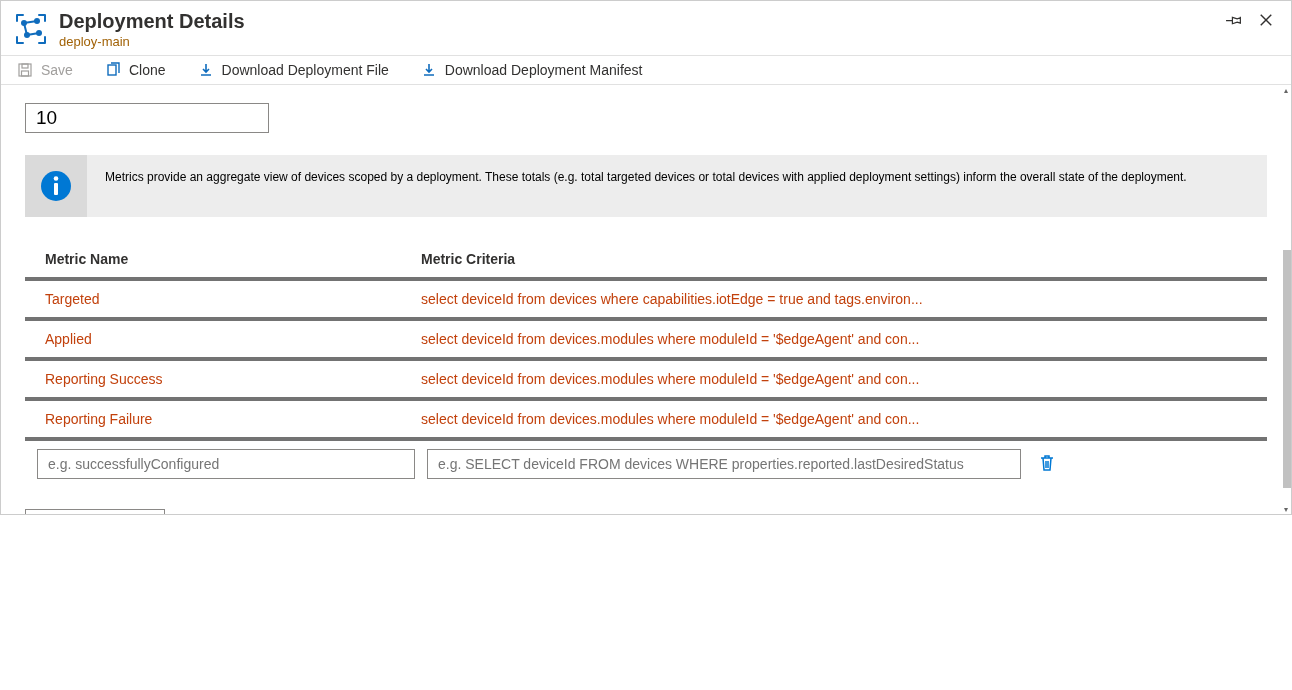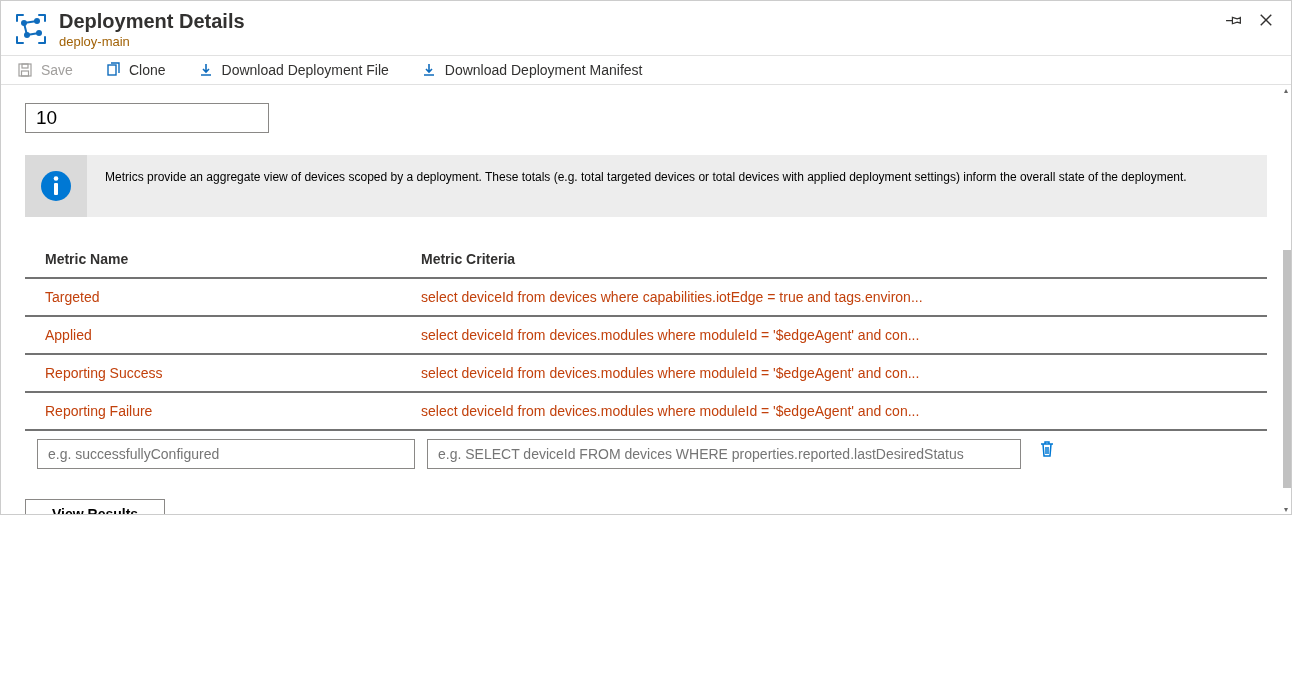--- a/index.html
+++ b/index.html
@@ -32,28 +32,28 @@
   .tab { font-size: 16px; padding: 6px 0 8px 0; cursor: pointer; color: #323130; position: relative; }
   .tab.active { font-weight: 600; }
   .tab.active::after { content: ""; position: absolute; left: 0; right: 0; bottom: -2px; height: 3px; background: #0078d4; }
   
   .info-bar { display: flex; align-items: flex-start; background: #ededed; margin-top: 22px; padding: 0; }
   .info-icon-box { width: 62px; background: #dadada; display: flex; align-items: center; justify-content: center; align-self: stretch; padding: 14px 0; }
   .info-icon-box svg { width: 34px; height: 34px; }
   .info-text { padding: 14px 18px; font-size: 12px; line-height: 1.35; color: #000000; }
   
   .metrics-table { margin-top: 24px; }
-  .m-header, .m-row { display: flex; align-items: center; border-bottom: 2px solid #737373; }
+  .m-header, .m-row { display: flex; align-items: center; border-bottom: 4px solid #737373; }
   .m-header { font-weight: 600; padding: 10px 0; }
   .m-row { padding: 10px 0; }
   .m-col-name { width: 390px; padding-left: 20px; padding-right: 12px; }
   .m-col-criteria { flex: 1; padding-left: 6px; padding-right: 12px; overflow: hidden; text-overflow: ellipsis; white-space: nowrap; }
   .m-row .m-col-criteria, .m-row .m-col-name { font-size: 14px; color: #c2410c; }
   
-  .m-input-row { display: flex; padding: 8px 0 0 0; gap: 12px; }
+  .m-input-row { display: flex; align-items: center; padding: 8px 0 0 0; gap: 12px; }
   .m-input-row input { height: 30px; border: 1px solid #8a8886; padding: 4px 10px; font-size: 14px; }
   .m-input-name { width: 378px; margin-left: 12px; }
   .m-input-criteria { width: 594px; }
   .delete-btn { width: 22px; height: 22px; cursor: pointer; margin-left: 4px; }
   .delete-btn svg { width: 20px; height: 20px; }
   
   .view-results { margin-top: 30px; border: 1px solid #8a8886; background: #fff; padding: 6px 26px; font-size: 14px; font-weight: 600; cursor: pointer; }
 </style>
 </head>
 <body>

